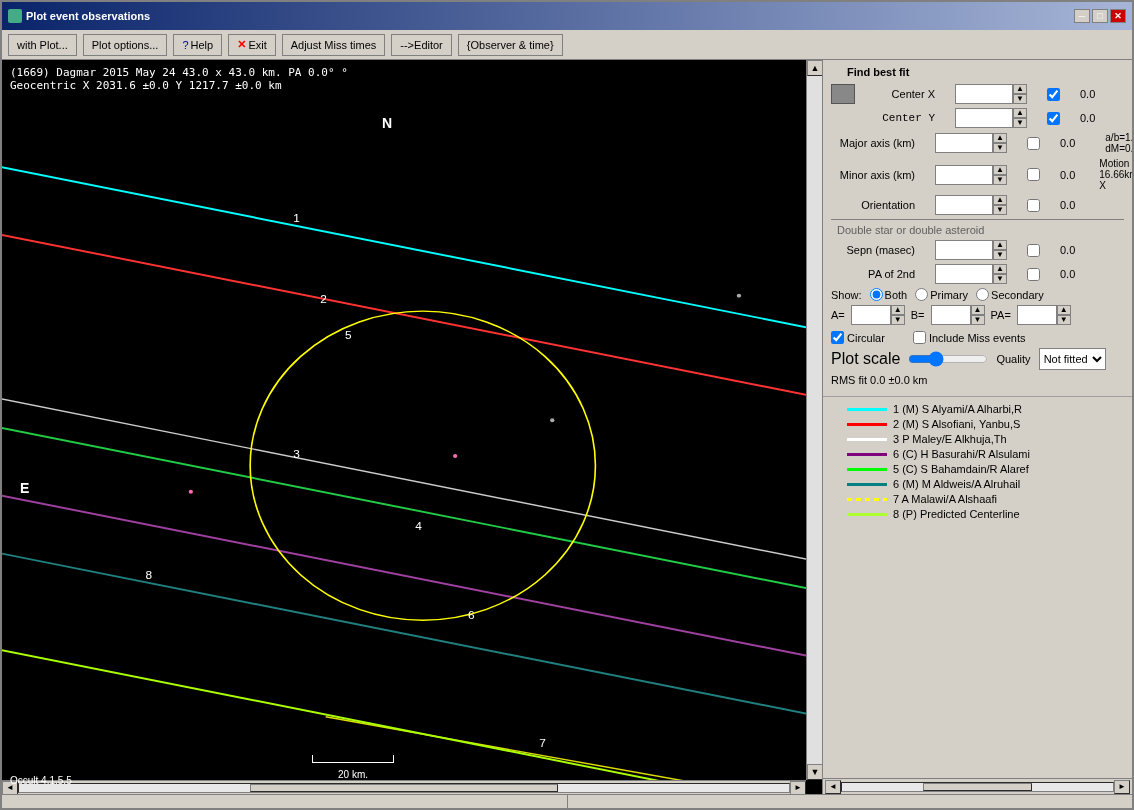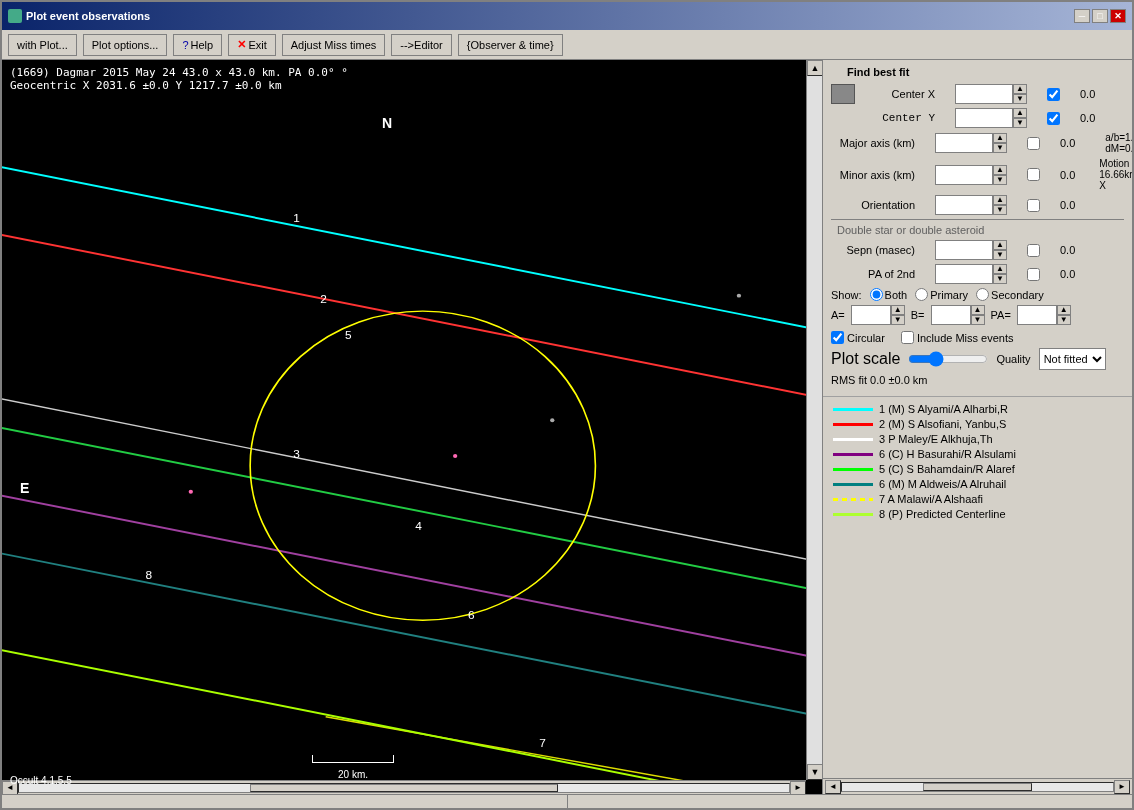--- a/index.html
+++ b/index.html
@@ -47,30 +47,30 @@
     .spin-btns { display: flex; flex-direction: column; }
     .checkbox { width: 13px; height: 13px; cursor: pointer; }
     .ratio-text { font-size: 10px; color: #000; margin-left: 10px; }
 
     .double-star-label { font-size: 11px; color: #606060; margin: 4px 0 4px 6px; }
 
     .show-row { display: flex; align-items: flex-end; gap: 8px; margin-bottom: 4px; }
     .radio-label { font-size: 11px; display: flex; align-items: center; gap: 2px; }
     .abc-row { display: flex; align-items: center; gap: 6px; margin-bottom: 6px; }
 
-    .check-row { display: flex; align-items: center; gap: 16px; margin: 4px 0; }
+    .check-row { display: flex; align-items: center; gap: 28px; margin: 4px 0; }
     .check-label { font-size: 11px; display: flex; align-items: center; gap: 3px; }
 
     .plot-scale-row { display: flex; align-items: center; gap: 8px; margin: 4px 0; }
     .slider { width: 80px; }
     .quality-select { height: 22px; font-size: 11px; border: 1px solid #808080; background: white; }
 
     .rms-text { font-size: 11px; margin: 4px 0; }
 
-    .legend-area { flex: 1; overflow-y: auto; padding: 6px 10px; }
+    .legend-area { flex: 1; overflow-y: auto; padding: 6px 24px; }
     .legend-item { display: flex; align-items: center; gap: 6px; margin-bottom: 3px; }
     .legend-line { width: 40px; height: 3px; flex-shrink: 0; }
     .legend-text { font-size: 11px; color: #000; white-space: nowrap; overflow: hidden; }
 
     .bottom-scrollbar { height: 16px; background: #d4d0c8; border-top: 1px solid #808080; display: flex; align-items: center; padding: 0 2px; }
     .scrollbar-track { flex: 1; height: 10px; background: #e8e8e8; border: 1px inset #808080; position: relative; }
     .scrollbar-thumb { position: absolute; left: 30%; width: 40%; height: 100%; background: #d4d0c8; border: 1px outset #808080; }
     .scroll-arrow { width: 16px; height: 14px; background: #d4d0c8; border: 1px outset #808080; display: flex; align-items: center; justify-content: center; font-size: 8px; cursor: pointer; }
 
     .plot-bottom-scrollbar { height: 14px; background: #d4d0c8; border-top: 1px solid #808080; display: flex; align-items: center; }

